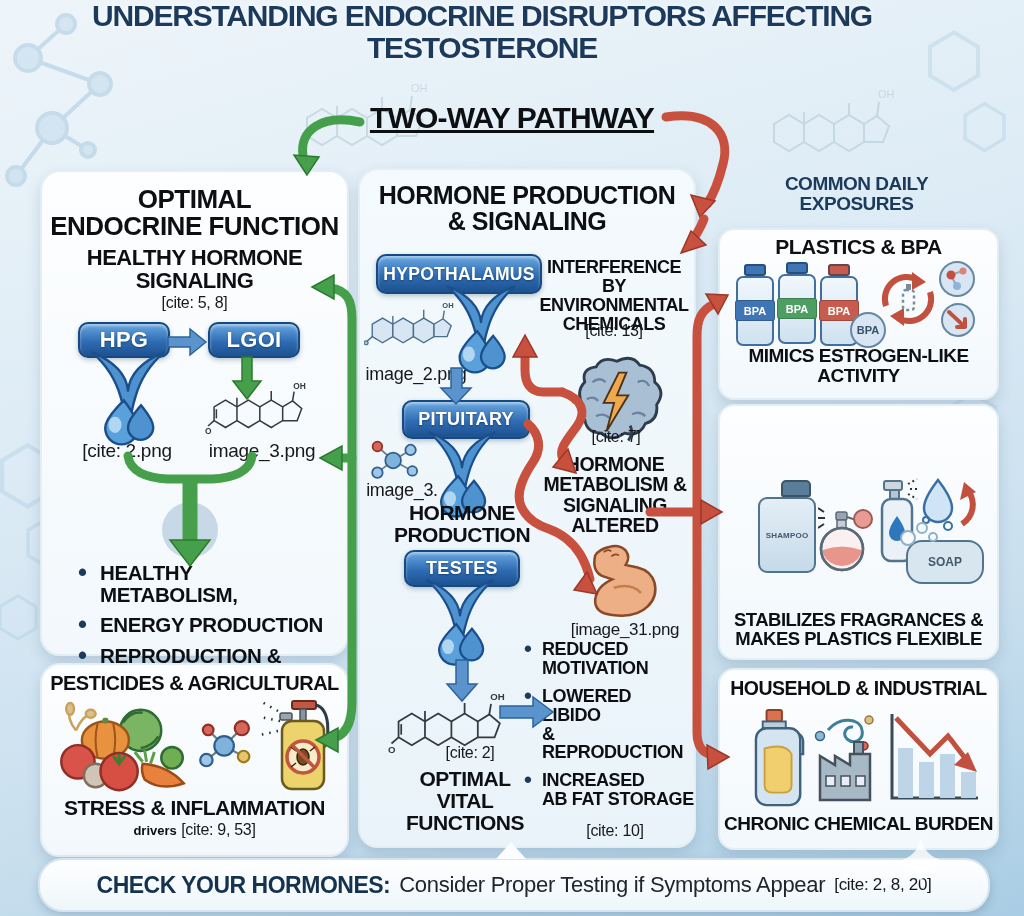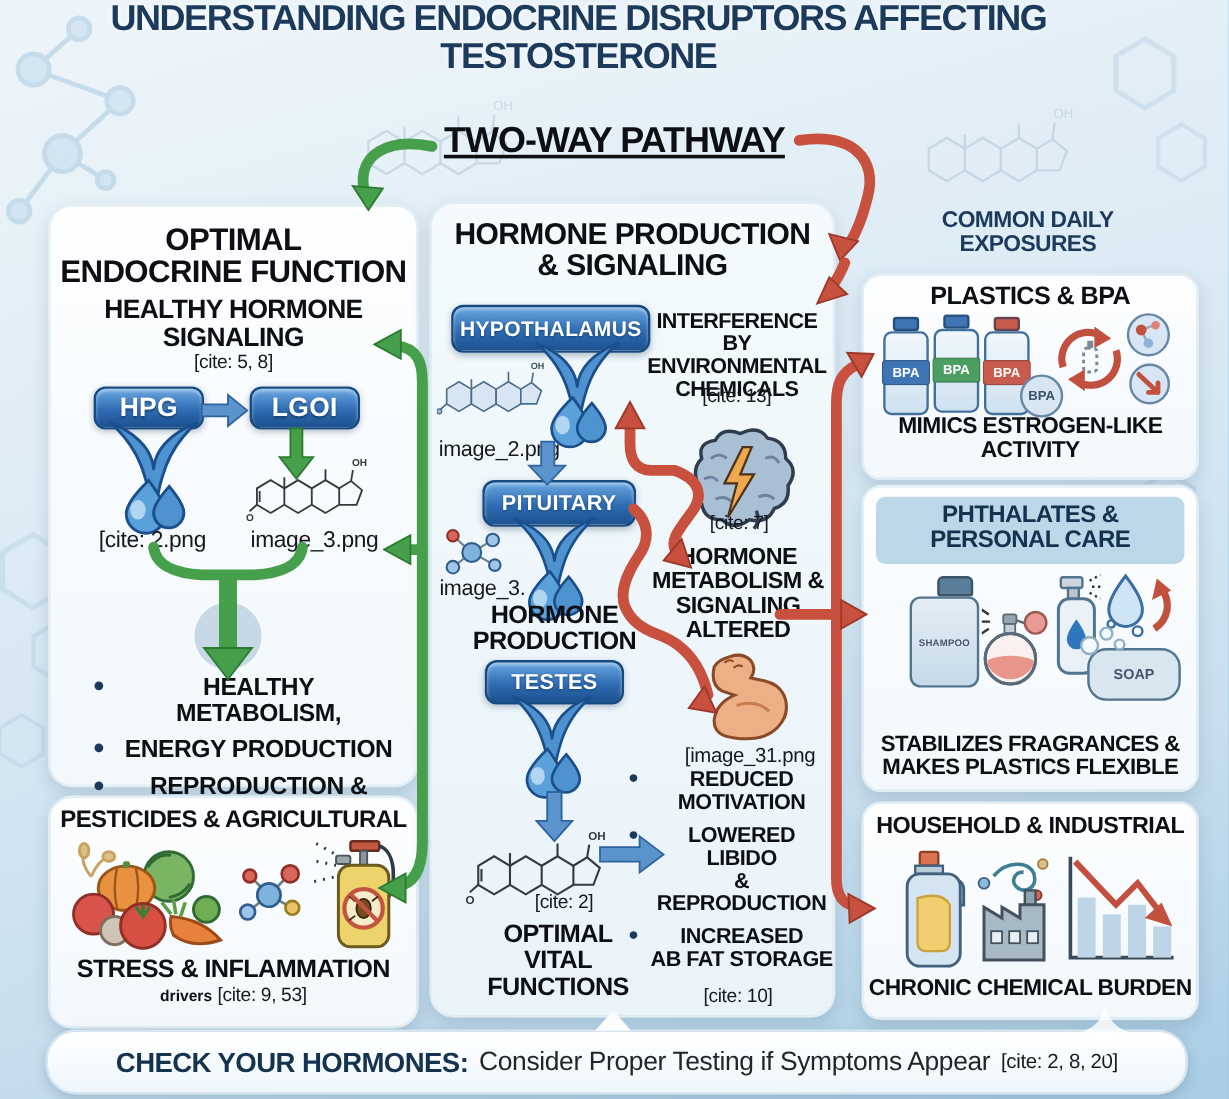--- a/index.html
+++ b/index.html
@@ -12,21 +12,21 @@
     border:2px solid #e2edf4;border-radius:20px;box-shadow:0 6px 14px rgba(70,100,130,.2);}
   .hd{font-weight:bold;color:#0d0f12;text-align:center;letter-spacing:-.5px;line-height:1.05;}
   .navy{color:#1c3a5c;}
   .cite{font-weight:400;color:#17191d;text-align:center;letter-spacing:-.3px;}
   .pill{position:absolute;display:flex;align-items:center;justify-content:center;color:#fff;
     font-weight:bold;background:linear-gradient(180deg,#6aa7e0 0%,#2f6cb3 55%,#1c518f 100%);
     border:2px solid #174a80;border-radius:10px;text-shadow:0 1px 2px rgba(10,40,70,.55);
     box-shadow:inset 0 2px 3px rgba(255,255,255,.45),0 2px 5px rgba(30,60,90,.3);letter-spacing:.3px;}
   .bullets{position:absolute;}
   .b-item{position:relative;padding-left:24px;font-weight:bold;color:#0d0f12;
-    letter-spacing:-.4px;line-height:1.05;margin-bottom:9px;text-align:center;}
+    letter-spacing:-.4px;line-height:1.05;margin-bottom:9px;text-align:left;}
   .b-item::before{content:"\2022";position:absolute;left:2px;top:-3px;color:#1c3a5c;font-size:1.25em;}
   .sym .b-item{padding-left:20px;margin-bottom:9px;}
   .bottle{position:absolute;width:38px;}
   .bottle .cap{width:18px;height:8px;margin:0 auto;border:2px solid rgba(20,50,80,.55);border-radius:3px;}
   .bottle .bod{position:relative;width:34px;height:66px;margin:0 auto;
     background:linear-gradient(180deg,#f0f7fc,#cfe2f0);border:2px solid #41709f;border-radius:7px;}
   .bottle .band{position:absolute;left:-3px;right:-3px;top:22px;height:19px;border-radius:3px;
     border:1px solid rgba(0,0,0,.2);display:flex;align-items:center;justify-content:center;
     color:#fff;font-size:11px;font-weight:bold;}
   .circ{position:absolute;border-radius:50%;background:#d7e6f2;border:2px solid #6688a5;
@@ -356,24 +356,20 @@
     <svg class="abs" style="left:220px;top:72px;" width="36" height="36" viewBox="0 0 36 36">
       <circle cx="18" cy="18" r="16" fill="#d7e6f2" stroke="#6688a5" stroke-width="2"></circle>
       <path d="M9 10 L25 25 M25 25 L25 17 M25 25 L17 25" stroke="#c2503f" stroke-width="4" fill="none" stroke-linecap="round"></path>
     </svg>
 
     <div class="abs hd ml" style="left:0;top:116px;width:100%;font-size:19px;">MIMICS ESTROGEN-LIKE
 ACTIVITY</div>
   </div>
 
   <div class="panel" style="left:718px;top:404px;width:277px;height:252px;border-radius:16px;">
-    <div class="abs" style="left:10px;top:8px;width:257px;height:56px;background:#bcd7e8;border-radius:8px;">
-      <div class="abs hd ml" style="left:0;top:5px;width:100%;font-size:20px;color:#14314e;">PHTHALATES &amp;
-PERSONAL CARE</div>
-    </div>
 
     <div class="abs" style="left:38px;top:74px;width:76px;height:90px;">
       <div style="width:26px;height:13px;margin:0 auto;background:#5a7d99;border:2px solid #3a5468;border-radius:5px 5px 2px 2px;"></div>
       <div style="width:54px;height:72px;background:linear-gradient(180deg,#e4eef6,#c6dae9);border:2px solid #51748f;border-radius:9px;display:flex;align-items:center;justify-content:center;">
         <span style="font-size:8px;font-weight:bold;color:#44576b;letter-spacing:.2px;">SHAMPOO</span>
       </div>
     </div>
 
     <svg class="abs" style="left:98px;top:100px;" width="58" height="66" viewBox="0 0 58 66">
       <path d="M6 6 L0 2 M7 12 L0 12 M6 18 L0 22" stroke="#333" stroke-width="2"></path>

